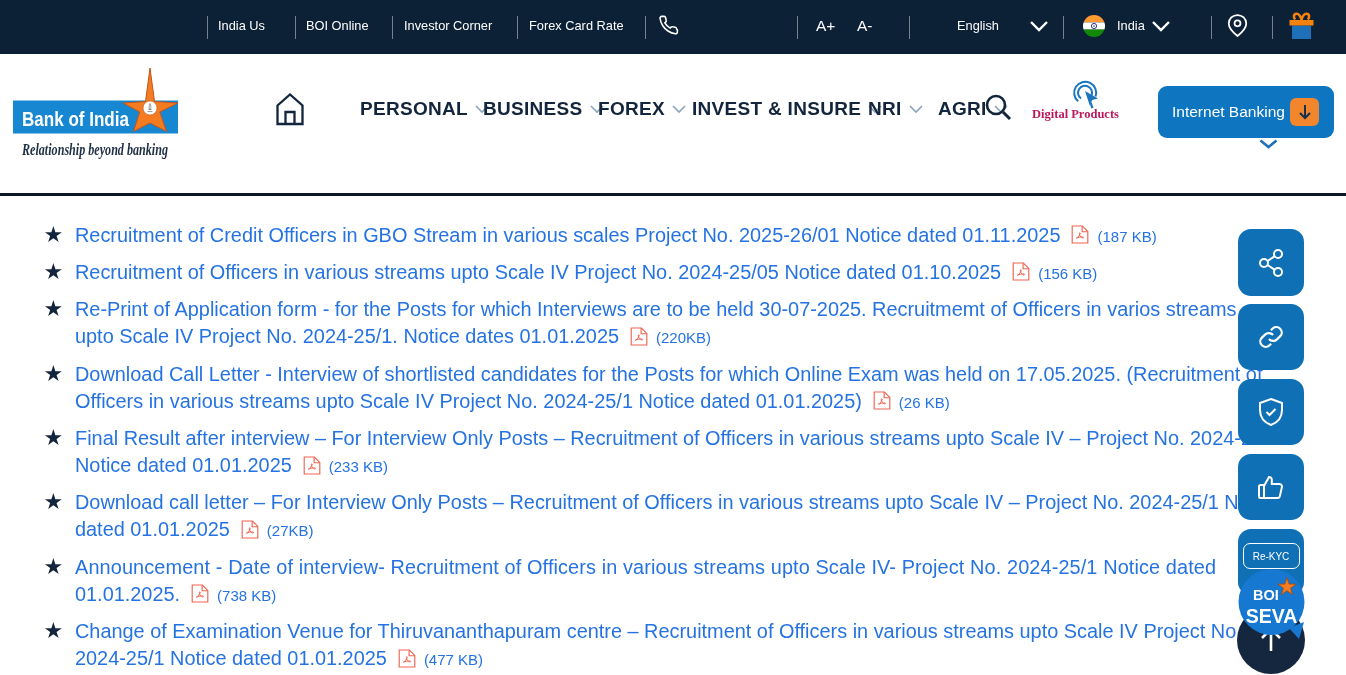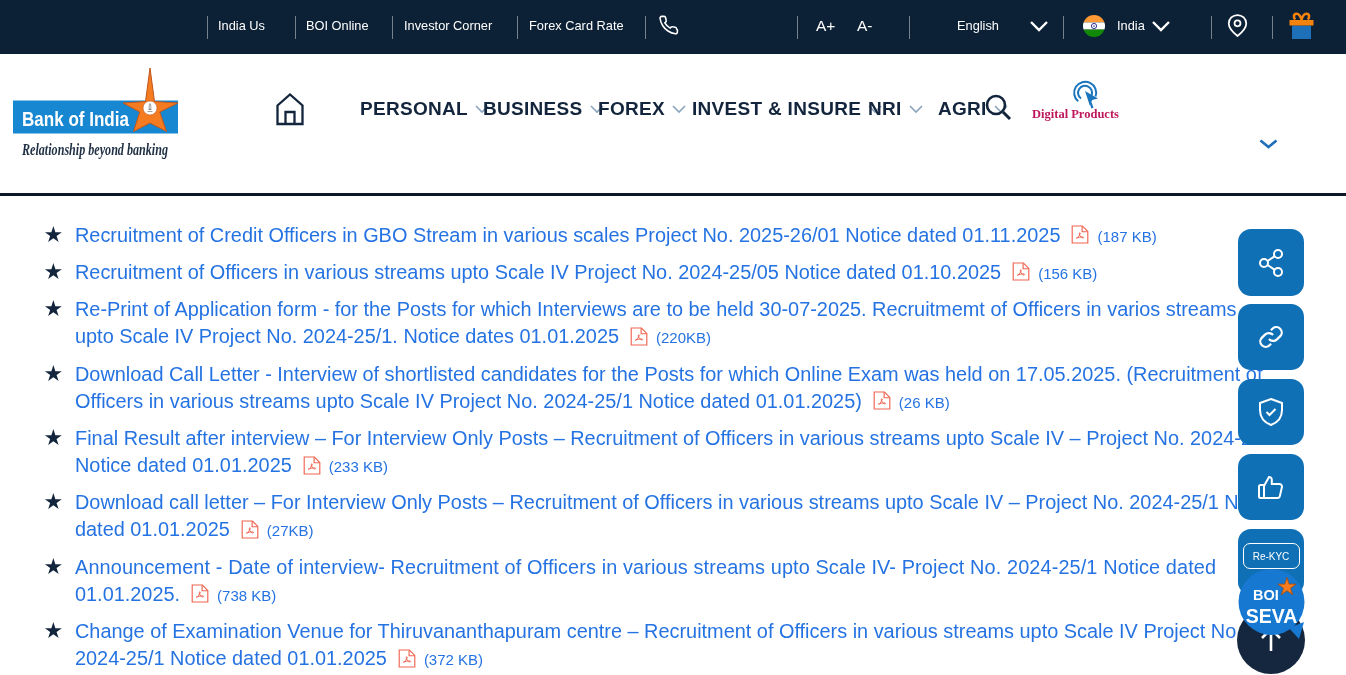--- a/index.html
+++ b/index.html
@@ -130,20 +130,28 @@
       <circle cx="12" cy="12" r="9"></circle>
       <path d="M19 19l7 7" stroke-width="3"></path>
     </svg>
   <svg class="abs" style="left:1071px;top:25px" width="32" height="34" viewBox="0 0 32 34" fill="none">
     <path d="M24.5 17.5 A11 11 0 1 0 7.2 22.3" stroke="#1b75bc" stroke-width="2"></path>
     <path d="M20.5 16.5 A7 7 0 1 0 10 19.5" stroke="#1b75bc" stroke-width="2"></path>
     <path d="M14 12l4.8 14.5 2.4-5.4 5.8-1.7z" fill="#1b75bc"></path>
     <path d="M19.6 23.5l1.8 5.6" stroke="#1b75bc" stroke-width="2.2"></path>
   </svg>
   <span class="abs" style="left:1032px;top:53px;width:92px;font-family:'Liberation Serif',serif;font-weight:bold;font-size:12.5px;color:#be185d;white-space:nowrap">Digital Products</span>
+  <div class="abs" style="left:1158px;top:32px;width:176px;height:52px;background:#0e76c0;border-radius:9px">
+    <span class="abs" style="left:14px;top:0;height:52px;display:flex;align-items:center;color:#fff;font-size:15.5px">Internet Banking</span>
+    <div class="abs" style="left:132px;top:12px;width:29px;height:28px;background:#f1862c;border-radius:6px;display:flex;align-items:center;justify-content:center">
+      <svg width="14" height="16" viewBox="0 0 14 16" fill="none" stroke="#173050" stroke-width="2">
+          <path d="M7 1v13M2 9l5 5 5-5"></path>
+        </svg>
+    </div>
+  </div>
   <svg class="abs" style="left:1259px;top:85px" width="19" height="10" viewBox="0 0 19 10" fill="none" stroke="#1c6fb8" stroke-width="2.6">
       <path d="M1.5 1.5l8 6.5 8-6.5"></path>
     </svg>
 </div>
 
 <div id="list">
   <div class="li">Recruitment of Credit Officers in GBO Stream in various scales Project No. 2025-26/01 Notice dated 01.11.2025<svg class="pdfi" width="18" height="19" viewBox="0 0 18 19" fill="none">
         <path d="M1.2 1h10.2l5.4 5.4V18H1.2z" stroke="#ef6450" stroke-width="1.15"></path>
         <path d="M11.1 1.2v5.5h5.5" stroke="#ef6450" stroke-width="1.15"></path>
         <path d="M5 13.4c2-.9 3.6-2.8 4.2-4.8.3-1-.8-1.3-.9-.2-.2 1.8 1.6 4.5 3.6 4.6 1 .1.8-1-.3-1.1-1.8-.2-4.6.6-5.7 1.2" stroke="#ef6450" stroke-width="1"></path>
@@ -175,21 +183,21 @@
       </svg><span class="kb">(27KB)</span></div>
   <div class="li"><span style="letter-spacing:.11px">Announcement - Date of interview- Recruitment of Officers in various streams upto Scale IV- Project No. 2024-25/1 Notice dated</span><br>01.01.2025.<svg class="pdfi" width="18" height="19" viewBox="0 0 18 19" fill="none">
         <path d="M1.2 1h10.2l5.4 5.4V18H1.2z" stroke="#ef6450" stroke-width="1.15"></path>
         <path d="M11.1 1.2v5.5h5.5" stroke="#ef6450" stroke-width="1.15"></path>
         <path d="M5 13.4c2-.9 3.6-2.8 4.2-4.8.3-1-.8-1.3-.9-.2-.2 1.8 1.6 4.5 3.6 4.6 1 .1.8-1-.3-1.1-1.8-.2-4.6.6-5.7 1.2" stroke="#ef6450" stroke-width="1"></path>
       </svg><span class="kb">(738 KB)</span></div>
   <div class="li">Change of Examination Venue for Thiruvananthapuram centre – Recruitment of Officers in various streams upto Scale IV Project No.<br>2024-25/1 Notice dated 01.01.2025<svg class="pdfi" width="18" height="19" viewBox="0 0 18 19" fill="none">
         <path d="M1.2 1h10.2l5.4 5.4V18H1.2z" stroke="#ef6450" stroke-width="1.15"></path>
         <path d="M11.1 1.2v5.5h5.5" stroke="#ef6450" stroke-width="1.15"></path>
         <path d="M5 13.4c2-.9 3.6-2.8 4.2-4.8.3-1-.8-1.3-.9-.2-.2 1.8 1.6 4.5 3.6 4.6 1 .1.8-1-.3-1.1-1.8-.2-4.6.6-5.7 1.2" stroke="#ef6450" stroke-width="1"></path>
-      </svg><span class="kb">(372 KB)</span></div>
+      </svg><span class="kb">(477 KB)</span></div>
 </div>
 
 <div id="rail">
   <div class="rbtn" style="top:229px;height:67px">
     <svg width="30" height="30" viewBox="0 0 30 30" fill="none" stroke="#fff" stroke-width="2">
         <circle cx="22" cy="6" r="4"></circle>
         <circle cx="8" cy="15" r="4"></circle>
         <circle cx="22" cy="24" r="4"></circle>
         <path d="M11.6 13l6.8-4.6M11.6 17l6.8 4.6"></path>
       </svg>

